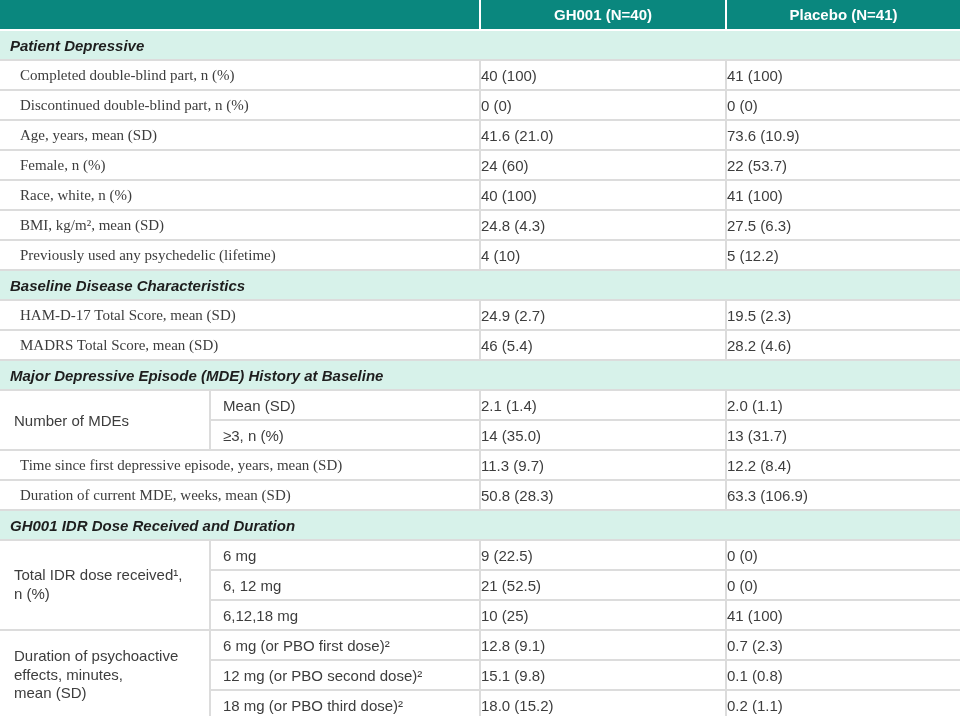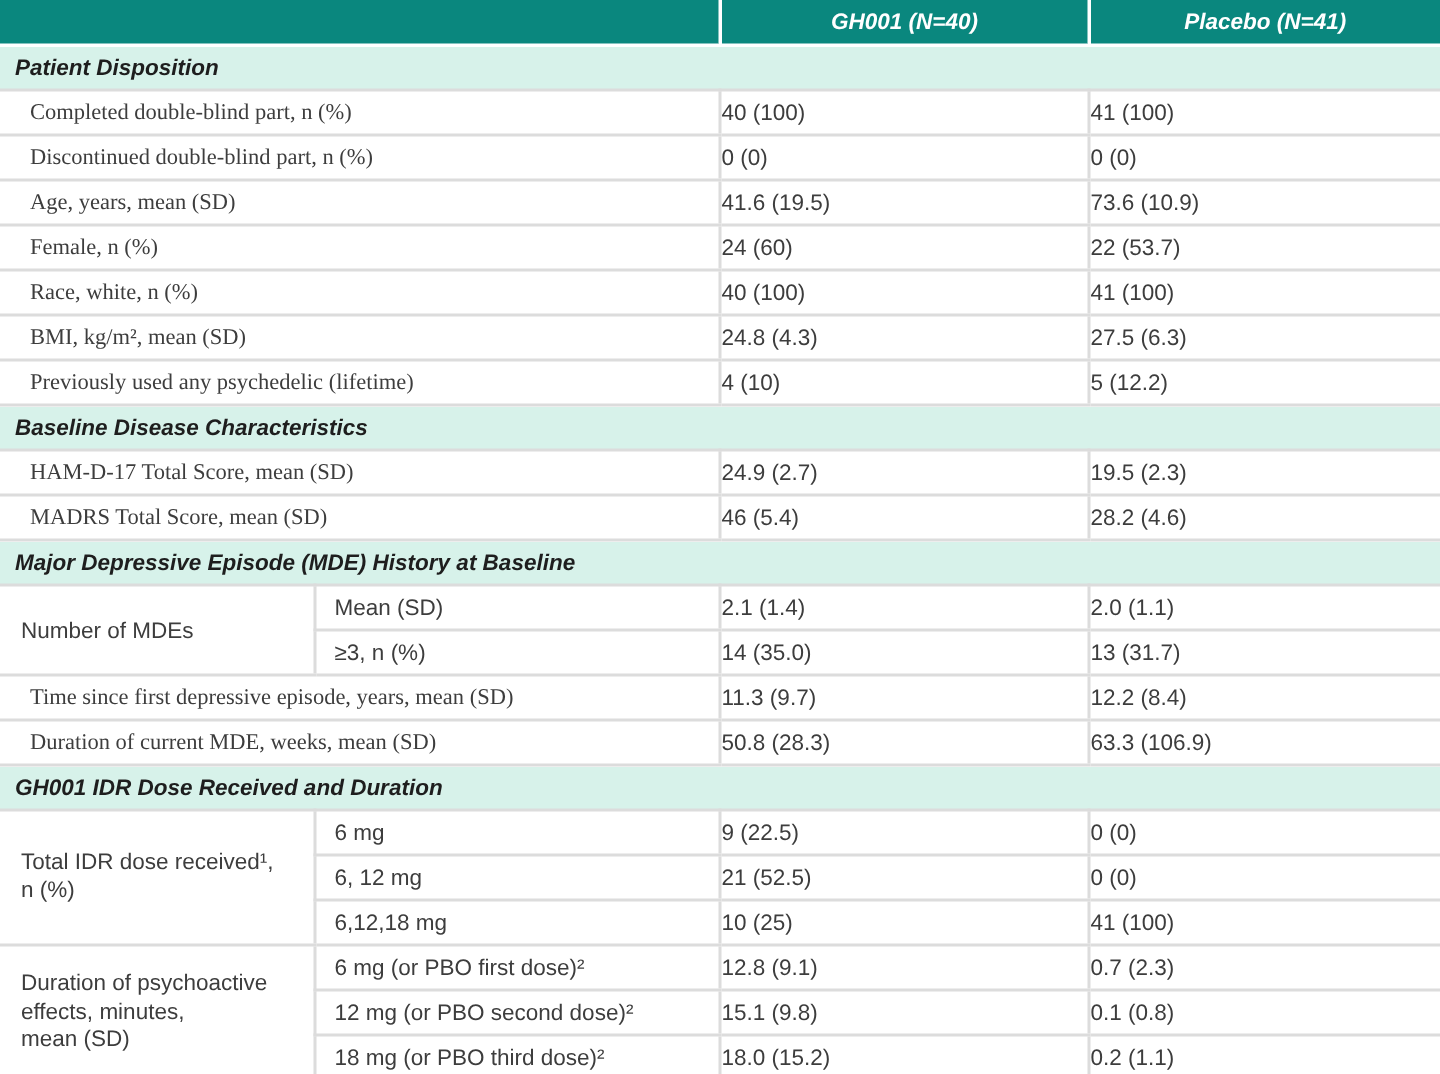--- a/index.html
+++ b/index.html
@@ -18,21 +18,20 @@
     vertical-align: middle;
     font-size: 15px;
     overflow: hidden;
   }
   thead th {
     background: var(--header-bg, #0a877e);
     color: var(--header-text, #ffffff);
     font-weight: bold;
     text-align: center;
     border-bottom: 2px solid #ffffff;
-    font-style: italic;
   }
   thead th.value-col { border-left: 2px solid #ffffff; }
   tbody td {
     color: var(--body-text, #3d3d3d);
     border-bottom: 2px solid var(--grid-line, #dcdcdc);
     background: #ffffff;
   }
   td.label {
     text-align: left;
     padding-left: 20px;
@@ -79,35 +78,35 @@
   <thead>
     <tr>
       <th colspan="2"></th>
       <th class="value-col">GH001 (N=40)</th>
       <th class="value-col">Placebo (N=41)</th>
     </tr>
   </thead>
   <tbody>
 
     <tr class="section">
-      <td colspan="4">Patient Disposition</td>
+      <td colspan="4">Patient Depressive</td>
     </tr>
     <tr>
       <td class="label" colspan="2">Completed double-blind part, n (%)</td>
       <td class="val">40 (100)</td>
       <td class="val">41 (100)</td>
     </tr>
     <tr>
       <td class="label" colspan="2">Discontinued double-blind part, n (%)</td>
       <td class="val">0 (0)</td>
       <td class="val">0 (0)</td>
     </tr>
     <tr>
       <td class="label" colspan="2">Age, years, mean (SD)</td>
-      <td class="val">41.6 (19.5)</td>
+      <td class="val">41.6 (21.0)</td>
       <td class="val">73.6 (10.9)</td>
     </tr>
     <tr>
       <td class="label" colspan="2">Female, n (%)</td>
       <td class="val">24 (60)</td>
       <td class="val">22 (53.7)</td>
     </tr>
     <tr>
       <td class="label" colspan="2">Race, white, n (%)</td>
       <td class="val">40 (100)</td>

